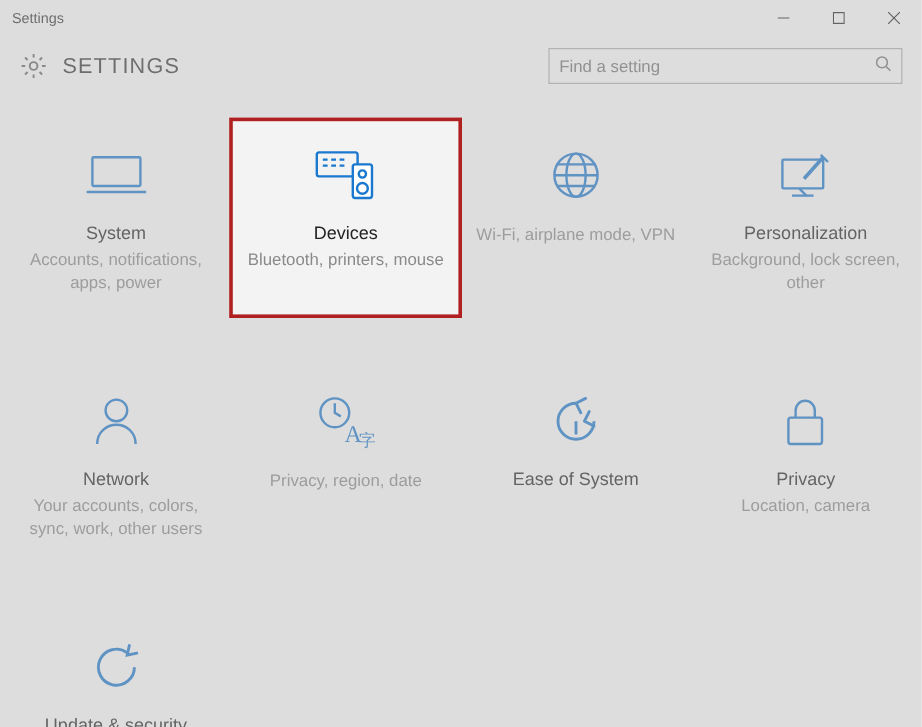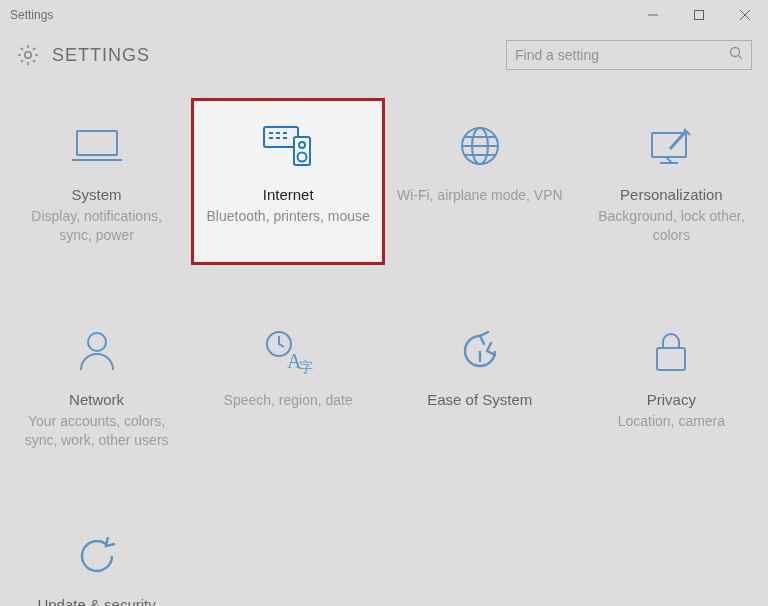--- a/index.html
+++ b/index.html
@@ -8,21 +8,21 @@
 
   .title-bar { position: relative; height: 30px; display: flex; align-items: center; justify-content: space-between; padding-left: 10px; }
   .title-bar .title { font-size: 12px; color: #333; }
   .win-controls { display: flex; height: 30px; }
   .win-btn { width: 46px; height: 30px; display: flex; align-items: center; justify-content: center; color: #222; font-size: 12px; }
   .win-btn svg { display:block; }
 
   .header { display: flex; align-items: center; height: 50px; padding: 0 16px; gap: 12px; }
   .header .gear svg { display:block; }
   .header .app-name { font-size: 18px; color: #333; letter-spacing: 1px; }
-  .search-wrap { margin-left: auto; width: 246px; height: 30px; border: 1px solid #b0b0b0; display: flex; align-items: center; padding: 0 8px; background: #fff; }
+  .search-wrap { margin-left: auto; width: 295px; height: 30px; border: 1px solid #b0b0b0; display: flex; align-items: center; padding: 0 8px; background: #fff; }
   .search-wrap input { flex: 1; border: none; outline: none; font-size: 14px; color: #666; background: transparent; }
   .search-wrap .sicon { color: #555; }
 
   .grid { display: grid; grid-template-columns: repeat(4, 190px); justify-content: space-evenly; row-gap: 42px; column-gap: 0; padding: 20px 0 0 0; }
   .tile { display: flex; flex-direction: column; align-items: center; text-align: center; padding: 16px 12px 18px 12px; cursor: default; }
   .tile .icon { height: 60px; display: flex; align-items: center; justify-content: center; margin-bottom: 10px; color: #1a78cf; }
   .tile .t-title { font-size: 15px; color: #222; margin-bottom: 4px; }
   .tile .t-desc { font-size: 14px; color: #8a8a8a; line-height: 1.35; max-width: 170px; }
 
   .tile.highlight { position: relative; background: #f3f3f3; z-index: 100; }
@@ -75,39 +75,39 @@
 <div class="grid">
 
   <div class="tile">
     <div class="icon">
       <svg width="50" height="40" viewBox="0 0 50 40" fill="none" stroke="#1a78cf" stroke-width="2">
         <rect x="5" y="5" width="40" height="24" rx="1"></rect>
           <line x1="0" y1="34" x2="50" y2="34"></line>
       </svg>
     </div>
     <div class="t-title">System</div>
-    <div class="t-desc">Display, notifications, sync, power</div>
+    <div class="t-desc">Accounts, notifications, apps, power</div>
   </div>
 
   <div class="tile highlight">
     <div class="icon">
       <svg width="56" height="46" viewBox="0 0 56 46" fill="none" stroke="#1a78cf" stroke-width="2">
         <rect x="4" y="4" width="34" height="20" rx="2"></rect>
         <line x1="9" y1="10" x2="13" y2="10"></line>
           <line x1="16" y1="10" x2="20" y2="10"></line>
           <line x1="23" y1="10" x2="27" y2="10"></line>
         <line x1="9" y1="15" x2="13" y2="15"></line>
           <line x1="16" y1="15" x2="20" y2="15"></line>
           <line x1="23" y1="15" x2="27" y2="15"></line>
         <rect x="34" y="14" width="16" height="28" rx="2" fill="#fff"></rect>
         <circle cx="42" cy="22" r="3"></circle>
           <circle cx="42" cy="34" r="4.5"></circle>
       </svg>
     </div>
-    <div class="t-title">Internet</div>
+    <div class="t-title">Devices</div>
     <div class="t-desc">Bluetooth, printers, mouse</div>
   </div>
 
   <div class="tile">
     <div class="icon">
       <svg width="46" height="46" viewBox="0 0 46 46" fill="none" stroke="#1a78cf" stroke-width="2">
         <circle cx="23" cy="23" r="18"></circle>
         <ellipse cx="23" cy="23" rx="8" ry="18"></ellipse>
         <line x1="5" y1="23" x2="41" y2="23"></line>
         <path d="M8 14h30M8 32h30"></path>
@@ -120,21 +120,21 @@
     <div class="icon">
       <svg width="50" height="42" viewBox="0 0 50 42" fill="none" stroke="#1a78cf" stroke-width="2">
         <rect x="6" y="8" width="34" height="24" rx="1"></rect>
           <line x1="20" y1="32" x2="26" y2="38"></line>
           <line x1="14" y1="38" x2="32" y2="38"></line>
         <path d="M24 24 L40 6" stroke-width="3"></path>
           <path d="M38 4 l6 6"></path>
       </svg>
     </div>
     <div class="t-title">Personalization</div>
-    <div class="t-desc">Background, lock other, colors</div>
+    <div class="t-desc">Background, lock screen, other</div>
   </div>
 
   <div class="tile">
     <div class="icon">
       <svg width="44" height="46" viewBox="0 0 44 46" fill="none" stroke="#1a78cf" stroke-width="2">
         <circle cx="22" cy="14" r="9"></circle>
           <path d="M6 42c0-10 8-16 16-16s16 6 16 16"></path>
       </svg>
     </div>
     <div class="t-title">Network</div>
@@ -143,21 +143,21 @@
 
   <div class="tile">
     <div class="icon">
       <svg width="50" height="46" viewBox="0 0 50 46" fill="none" stroke="#1a78cf" stroke-width="2">
         <circle cx="16" cy="16" r="12"></circle>
           <path d="M16 8v8l5 3"></path>
         <text x="24" y="40" font-size="20" fill="#1a78cf" stroke="none" font-family="Segoe UI">A</text>
         <text x="36" y="44" font-size="14" fill="#1a78cf" stroke="none" font-family="Segoe UI">字</text>
       </svg>
     </div>
-    <div class="t-desc">Speech, region, date</div>
+    <div class="t-desc">Privacy, region, date</div>
   </div>
 
   <div class="tile">
     <div class="icon">
       <svg width="46" height="46" viewBox="0 0 46 46" fill="none" stroke="#1a78cf" stroke-width="2.4">
         <path d="M38 23a15 15 0 1 1-15-15"></path>
         <path d="M23 8l8-4M23 8l4 8" stroke-linecap="round"></path>
         <path d="M30 23l8 4M30 23l4-8" stroke-linecap="round"></path>
         <line x1="23" y1="23" x2="23" y2="34"></line>
       </svg>

